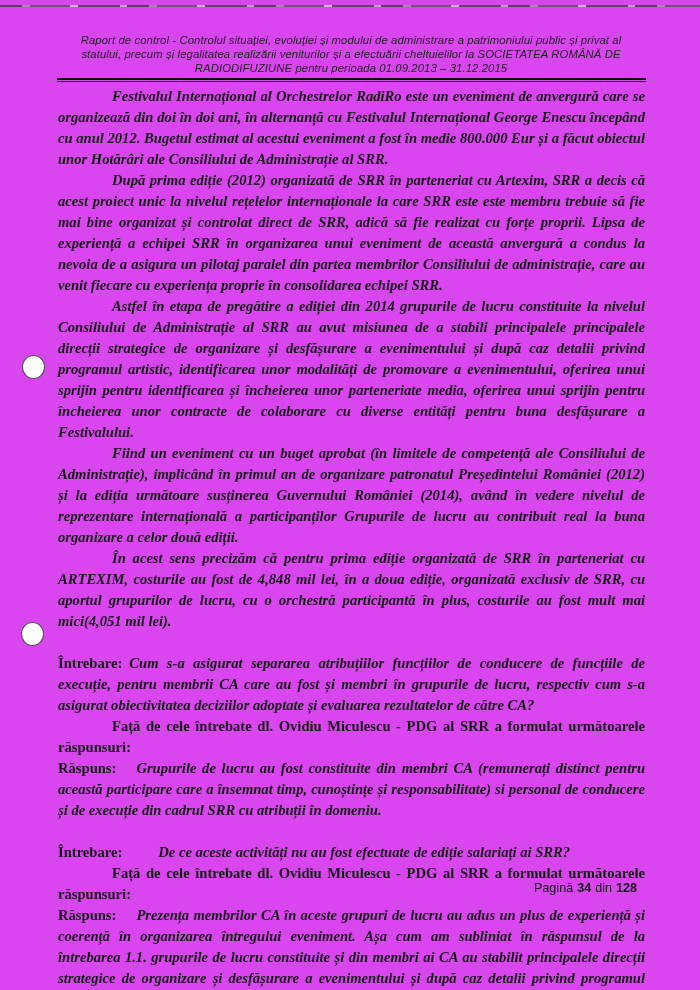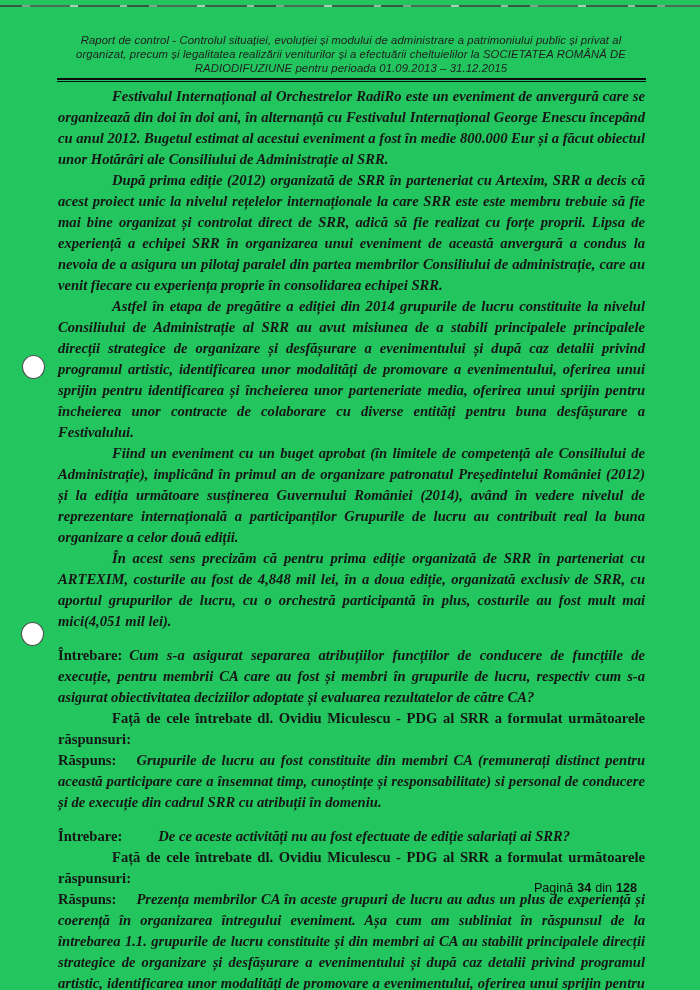--- a/index.html
+++ b/index.html
@@ -4,21 +4,21 @@
 <style>
   html, body {
     margin: 0;
     padding: 0;
     background: #ffffff;
   }
   .page {
     position: relative;
     width: 700px;
     height: 990px;
-    background: #22c55e;
+    background: #d946ef;
     overflow: hidden;
     color: #1a1a1a;
   }
   .scan-line-top {
     position: absolute;
     top: 5px;
     left: 0;
     width: 700px;
     height: 2px;
     background: repeating-linear-gradient(90deg,
@@ -61,21 +61,21 @@
     font-size: 14.6px;
     line-height: 21px;
     text-align: justify;
     color: #161616;
   }
   .body-text p { margin: 0; font-weight: bold; }
   p.indent { text-indent: 54px; }
   .italic { font-style: italic; }
   .upright { font-style: normal; }
 
-  p.qa-question { margin-top: 13px; }
+  p.qa-question { margin-top: 21px; }
   .q-label { font-style: normal; margin-right: 7px; }
   .q-label.wide-gap { margin-right: 36px; }
   .a-label { font-style: normal; margin-right: 20px; }
 
   .page-footer {
     position: absolute;
     right: 63px;
     bottom: 95px;
     font-family: "Liberation Sans", "DejaVu Sans", sans-serif;
     font-size: 12.6px;
@@ -88,21 +88,21 @@
 <body>
 
 <div class="page">
 
   <div class="scan-line-top"></div>
   <div class="punch-hole hole-1"></div>
   <div class="punch-hole hole-2"></div>
 
   <div class="report-header">
     <div>Raport de control - Controlul situației, evoluției și modului de administrare a patrimoniului public și privat al</div>
-    <div>organizat,  precum și legalitatea realizării veniturilor și a efectuării cheltuielilor la SOCIETATEA ROMÂNĂ DE</div>
+    <div>statului,  precum și legalitatea realizării veniturilor și a efectuării cheltuielilor la SOCIETATEA ROMÂNĂ DE</div>
     <div>RADIODIFUZIUNE pentru perioada 01.09.2013 – 31.12.2015</div>
   </div>
 
   <div class="double-rule"></div>
 
   <div class="body-text">
 
     <p class="indent italic">Festivalul Internațional al Orchestrelor RadiRo este un eveniment de anvergură care se organizează din doi în doi ani, în alternanță cu Festivalul Internațional George Enescu începând cu anul 2012. Bugetul estimat al acestui eveniment a fost în medie 800.000 Eur și a făcut obiectul unor Hotărâri ale Consiliului de Administrație al SRR.</p>
     <p class="indent italic">După prima ediție (2012) organizată de SRR în parteneriat cu Artexim, SRR a decis că acest proiect unic la nivelul rețelelor internaționale la care SRR este este membru trebuie să fie mai bine organizat și controlat direct de SRR, adică să fie realizat cu forțe proprii. Lipsa de experiență a echipei SRR în organizarea unui eveniment de această anvergură a condus la nevoia de a asigura un pilotaj paralel din partea membrilor Consiliului de administrație, care au venit fiecare cu experiența proprie în consolidarea echipei SRR.</p>
     <p class="indent italic">Astfel în etapa de pregătire a ediției din 2014 grupurile de lucru constituite la nivelul Consiliului de Administrație al SRR au avut misiunea de a stabili principalele principalele direcții strategice de organizare și desfășurare a evenimentului și după caz detalii privind programul artistic, identificarea unor modalități de promovare a evenimentului, oferirea unui sprijin pentru identificarea și încheierea unor parteneriate media, oferirea unui sprijin pentru încheierea unor contracte de colaborare cu diverse entități pentru buna desfășurare a Festivalului.</p>

